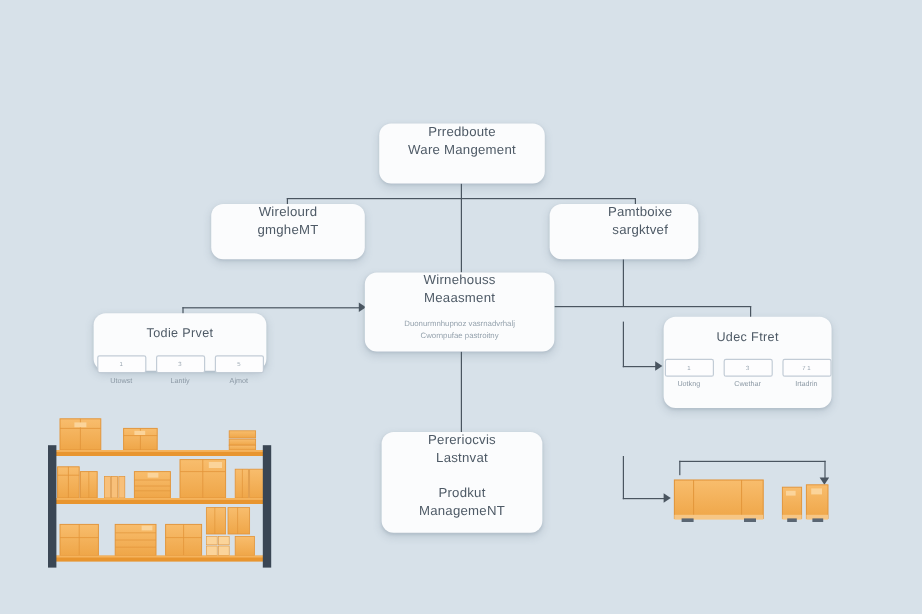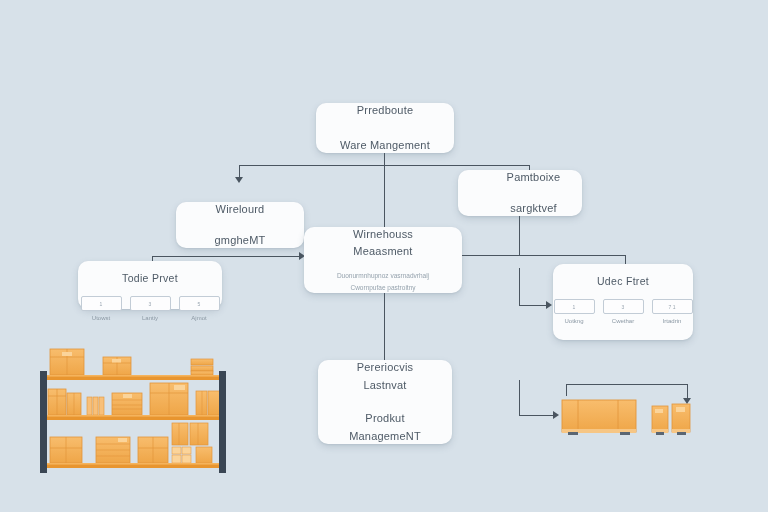--- a/index.html
+++ b/index.html
@@ -11,31 +11,31 @@
   }
   #canvas{position:absolute;inset:0;width:768px;height:512px;}
 
   
   .card{
     position:absolute;
     background:#fbfcfd;
     border-radius:10px;
     box-shadow:0 3px 7px rgba(90,110,130,.20), 0 1px 2px rgba(90,110,130,.14);
     display:flex;flex-direction:column;
-    align-items:center;justify-content:space-between;
+    align-items:center;justify-content:flex-start;
     text-align:center;
     color:#4e5a66;
     box-sizing:border-box;
   }
   .card .t1{font-size:11px;line-height:15px;letter-spacing:.2px;}
   .card .t2{font-size:11px;line-height:15px;letter-spacing:.2px;}
   .card .sub{font-size:6.5px;line-height:10px;color:#95a2ad;margin-top:9px;}
 
   #node-root{left:316px;top:103px;width:138px;height:50px;}
-  #node-left{left:176px;top:170px;width:128px;height:46px;margin-top:32px;}
+  #node-left{left:176px;top:170px;width:128px;height:46px;}
   #node-right{left:458px;top:170px;width:124px;height:46px;padding-left:27px;}
   #node-center{left:304px;top:227px;width:158px;height:66px;}
   #node-bottom{left:318px;top:360px;width:134px;height:84px;}
 
   
   .panel{
     position:absolute;
     background:#fbfcfd;
     border-radius:10px;
     box-shadow:0 3px 7px rgba(90,110,130,.20), 0 1px 2px rgba(90,110,130,.14);

